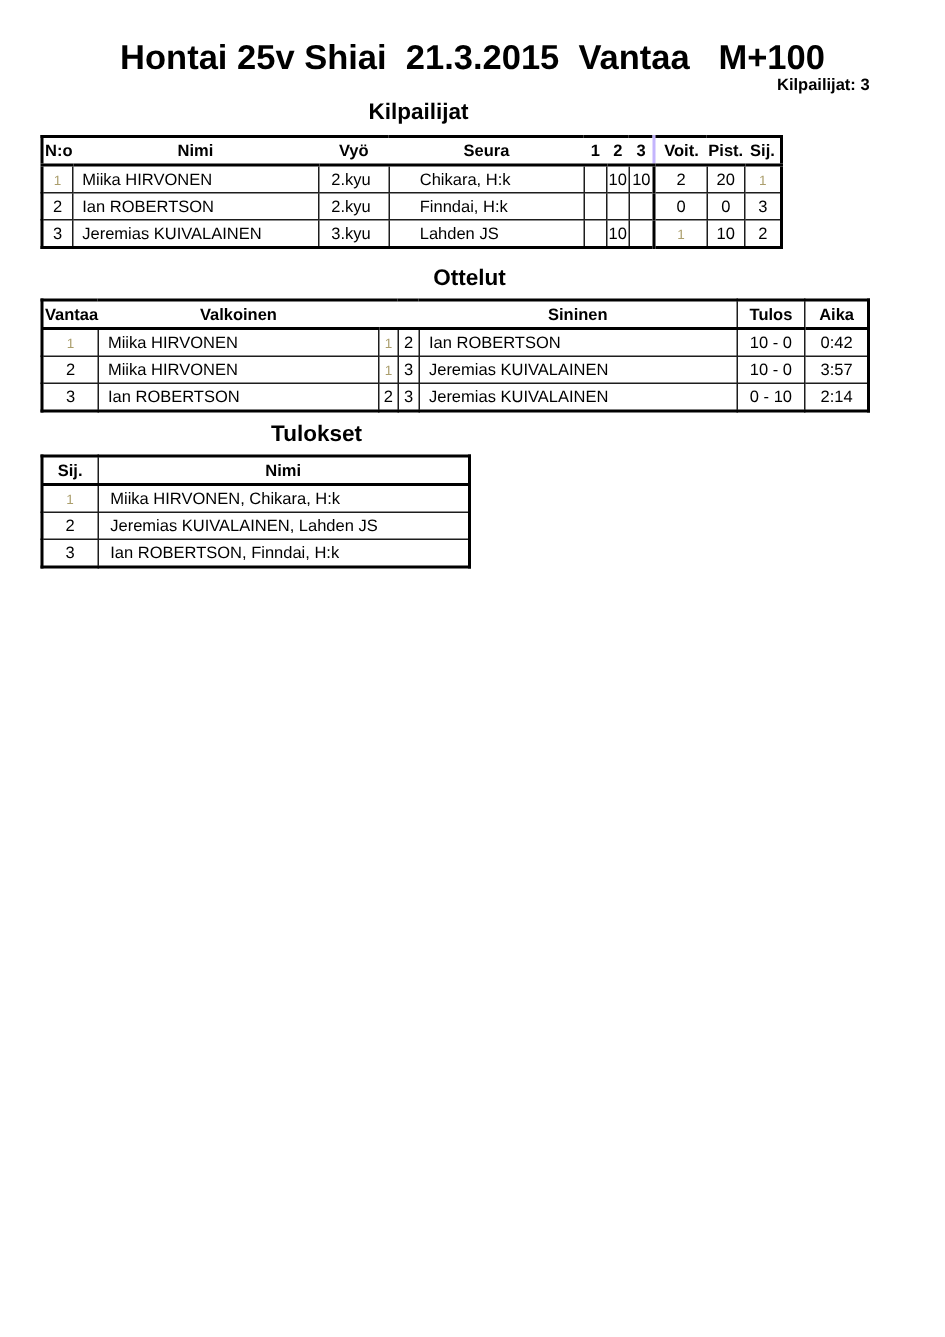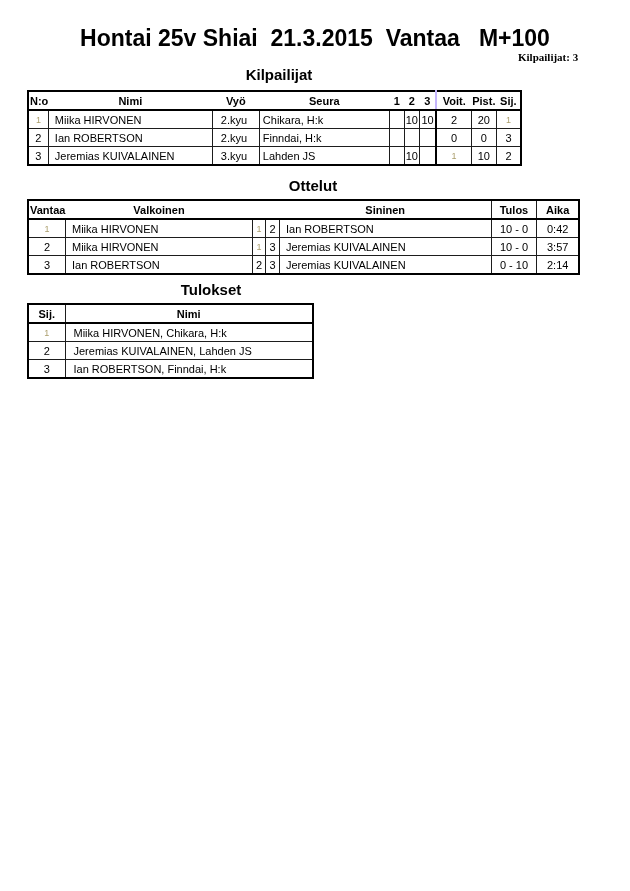--- a/index.html
+++ b/index.html
@@ -5,21 +5,21 @@
   html,body{margin:0;padding:0;background:#fff;}
   .page{
     position:relative;width:630px;height:891px;background:#ffffff;
     font-family:"Liberation Sans", sans-serif;color:#000;overflow:hidden;
   }
   .title{
     position:absolute;top:25px;left:0;width:630px;text-align:center;
     font-size:23px;font-weight:bold;white-space:pre;letter-spacing:0px;
   }
   .participants{
-    position:absolute;top:51px;left:518px;font-size:11px;font-weight:bold;white-space:nowrap;font-family:Liberation Serif, serif;
+    position:absolute;top:51px;left:518px;font-size:11px;font-weight:bold;white-space:nowrap;
   }
   .section-heading{
     position:absolute;transform:translateX(-50%);
     font-size:15px;font-weight:bold;white-space:nowrap;margin-left:40px;
   }
   .h-kilpailijat{top:66px;left:239px;}
   .h-ottelut{top:177px;left:273px;}
   .h-tulokset{top:281px;left:171px;}
   .tbl-wrap{position:absolute;}
   .w-t1{left:27px;top:90px;}
@@ -41,21 +41,21 @@
   
   .t1 th:nth-child(8){border-left:2px solid #c4b5fd;}
   .t1 td:nth-child(8){border-left:2px solid #000;}
   .t2 th:nth-child(6),.t2 th:nth-child(7){border-left:1px solid #1d1d1d;}
   .t3 th:nth-child(2){border-left:1px solid #1d1d1d;}
   
   .hdr-left{text-align:left;padding-left:1px;}
   
   .t1 td:nth-child(2){text-align:left;padding-left:6px;}
   .t1 td:nth-child(3){text-align:left;padding-left:8px;}
-  .t1 td:nth-child(4){text-align:left;padding-left:3px;}
+  .t1 td:nth-child(4){text-align:left;padding-left:20px;}
   .t2 td:nth-child(2),.t2 td:nth-child(5){text-align:left;padding-left:6px;}
   .t3 td:nth-child(2){text-align:left;padding-left:8px;}
   
   td.faint{color:#ab9e6c;font-size:9px;}
 </style>
 </head>
 <body>
 
 <div class="page">
 

